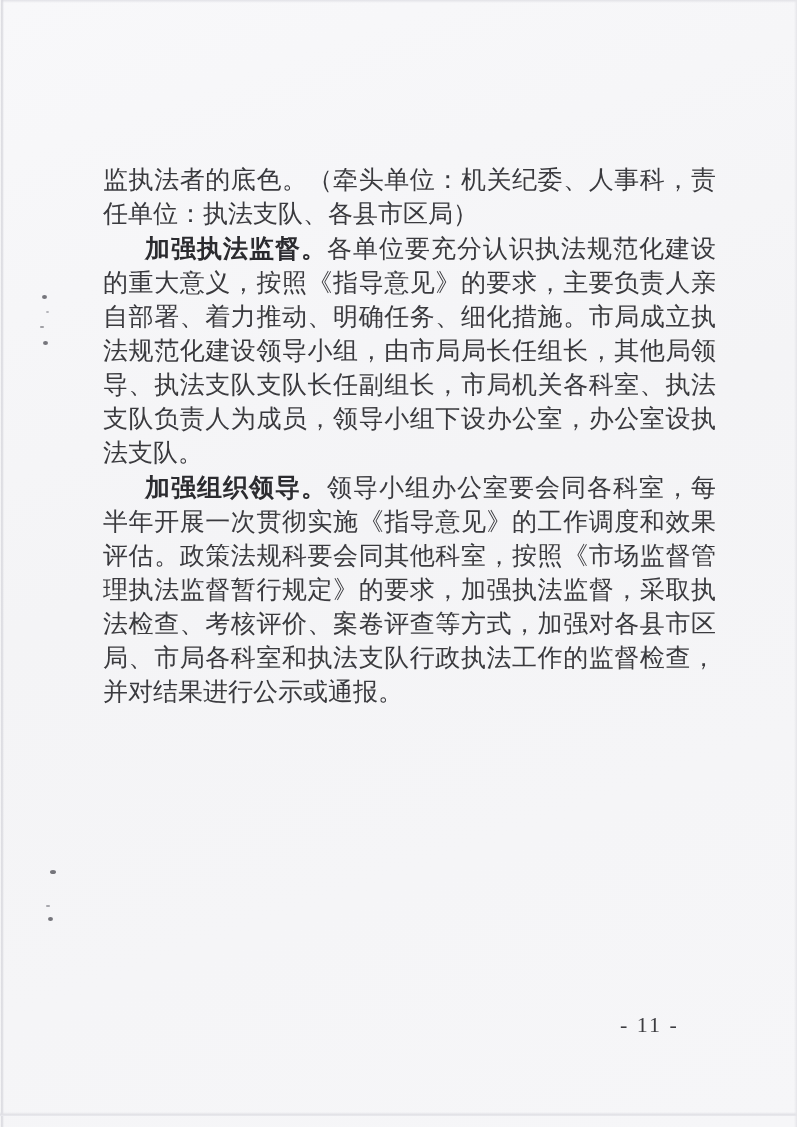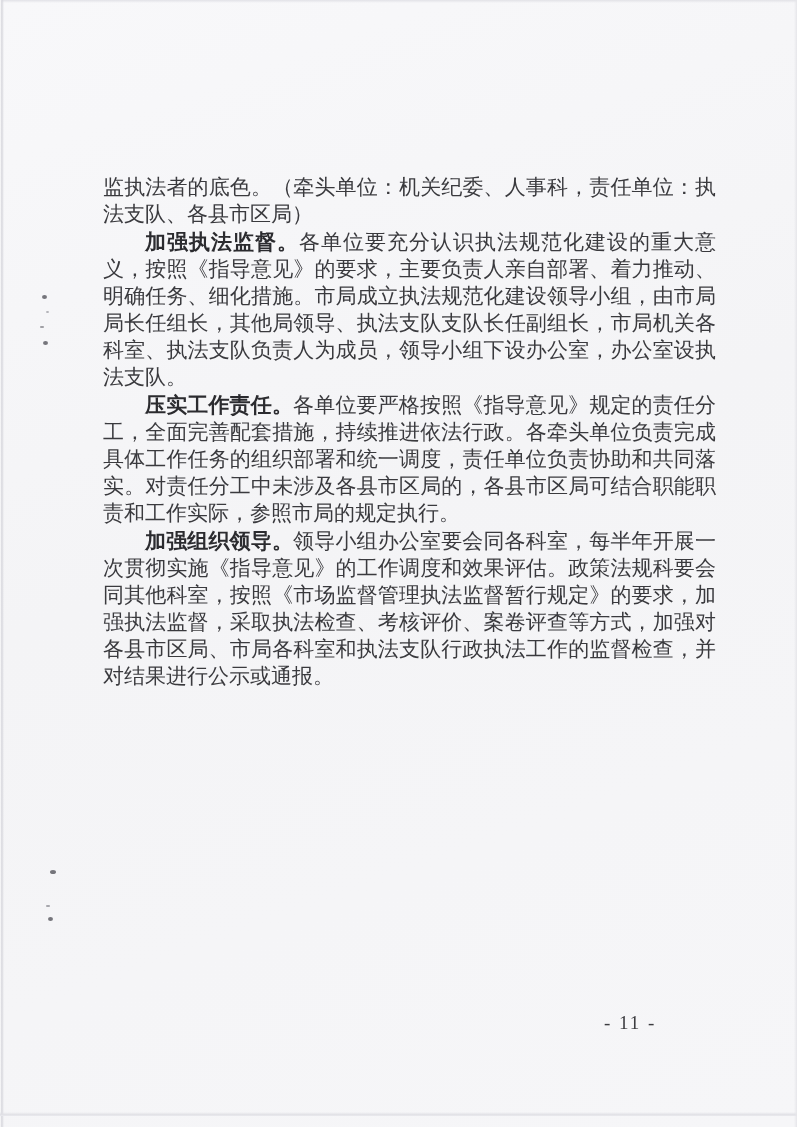--- a/index.html
+++ b/index.html
@@ -32,47 +32,47 @@
     position: absolute; left: 0; top: 1112px; width: 100%; height: 4px;
     background: linear-gradient(180deg, rgba(224,224,229,0) 0%, #e0e0e5 70%, #ececf0 100%);
   }
   .edge-right {
     position: absolute; right: 0; top: 0; width: 3px; height: 100%;
     background: linear-gradient(270deg, #e6e6ea 0%, rgba(230,230,234,0) 100%);
   }
   .content {
     position: absolute;
     left: 103px;
-    top: 174px;
+    top: 163px;
     width: 613px;
-    font-size: 21px;
-    line-height: 27px;
+    font-size: 25px;
+    line-height: 34px;
     color: #3a3a3e;
     text-align: justify;
     letter-spacing: 0;
   }
   .content p { margin: 0; }
   .para { text-indent: 42px; }
   .heading {
     font-family: "Liberation Sans", "DejaVu Sans", sans-serif;
     font-weight: 700;
     color: #2b2b2f;
     text-indent: 42px;
   }
   .lead {
     font-family: "Liberation Sans", "DejaVu Sans", sans-serif;
     font-weight: 700;
     color: #2b2b2f;
   }
   .page-number {
     position: absolute;
-    left: 604px;
+    left: 620px;
     top: 1012px;
     width: 100px;
-    font-size: 19px;
+    font-size: 22px;
     color: #3c3c40;
     letter-spacing: 2px;
     white-space: pre;
   }
   .speck {
     position: absolute;
     background: #4a4a52;
     border-radius: 50%;
     opacity: 0.75;
   }
@@ -102,21 +102,20 @@
   <div class="speck s6"></div>
   <div class="speck s7"></div>
 
   <div class="content">
 
     <p class="cont">监执法者的底色。（牵头单位：机关纪委、人事科，责任单位：执法支队、各县市区局）</p>
 
 
     <p class="para"><span class="lead">加强执法监督。</span><span>各单位要充分认识执法规范化建设的重大意义，按照《指导意见》的要求，主要负责人亲自部署、着力推动、明确任务、细化措施。市局成立执法规范化建设领导小组，由市局局长任组长，其他局领导、执法支队支队长任副组长，市局机关各科室、执法支队负责人为成员，领导小组下设办公室，办公室设执法支队。</span></p>
 
-    <p class="para"><span class="lead">压实工作责任。</span><span>各单位要严格按照《指导意见》规定的责任分工，全面完善配套措施，持续推进依法行政。各牵头单位负责完成具体工作任务的组织部署和统一调度，责任单位负责协助和共同落实。对责任分工中未涉及各县市区局的，各县市区局可结合职能职责和工作实际，参照市局的规定执行。</span></p>
 
     <p class="para"><span class="lead">加强组织领导。</span><span>领导小组办公室要会同各科室，每半年开展一次贯彻实施《指导意见》的工作调度和效果评估。政策法规科要会同其他科室，按照《市场监督管理执法监督暂行规定》的要求，加强执法监督，采取执法检查、考核评价、案卷评查等方式，加强对各县市区局、市局各科室和执法支队行政执法工作的监督检查，并对结果进行公示或通报。</span></p>
 
   </div>
 
   <div class="page-number">- 11 -</div>
 
 </div>
 
 </body></html>

